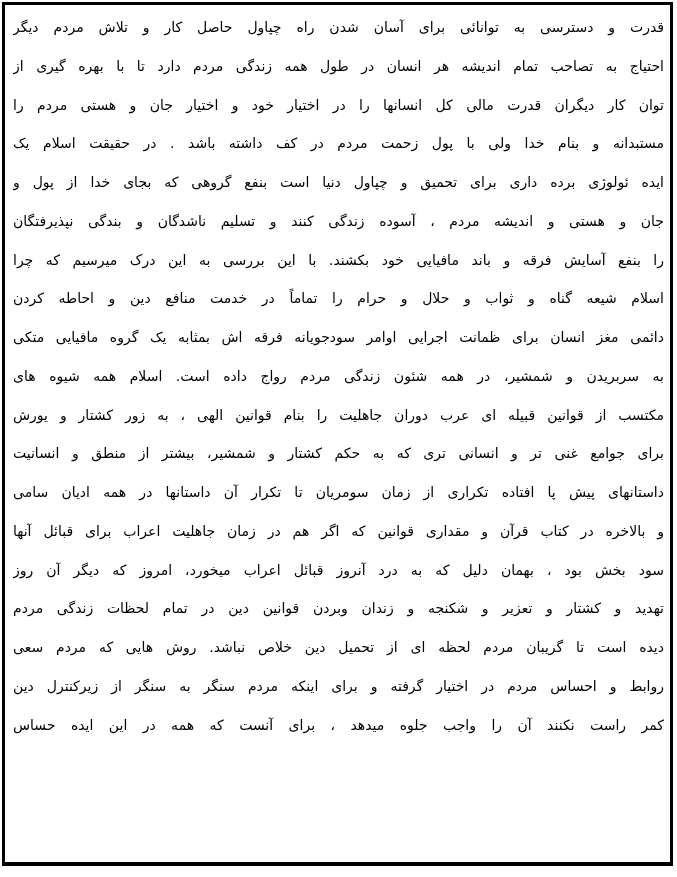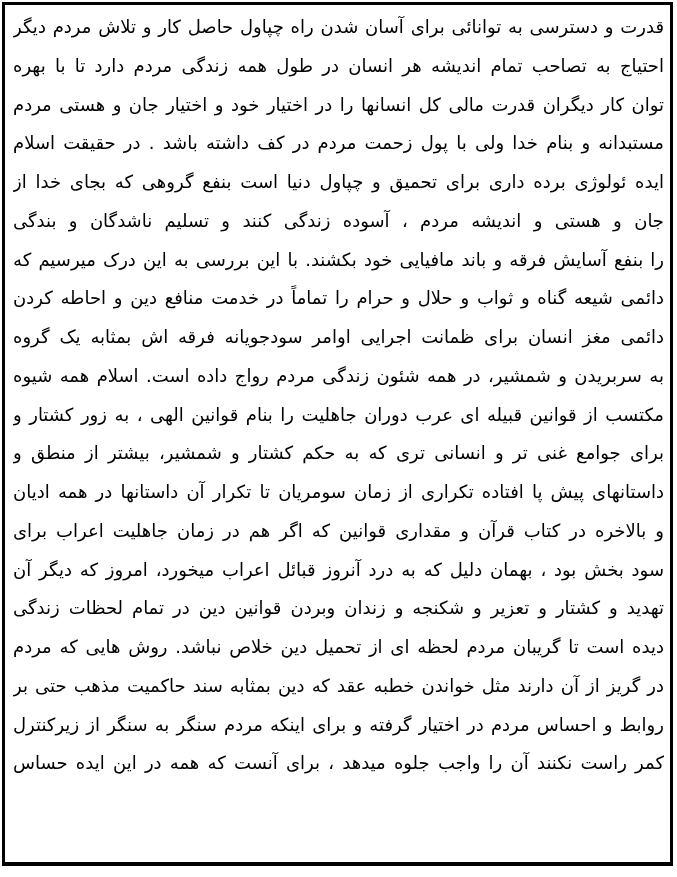--- a/index.html
+++ b/index.html
@@ -32,21 +32,21 @@
     right: 6px;
     left: 8px;
     bottom: 0;
     direction: rtl;
     unicode-bidi: embed;
     color: #000000;
   }
   .text-line {
     height: 38.75px;
     line-height: 38.75px;
-    font-size: 18px;
+    font-size: 14px;
     text-align: justify;
     -moz-text-align-last: justify;
     text-align-last: justify;
     overflow: hidden;
     white-space: normal;
     word-spacing: 1px;
   }
 </style>
 </head>
 <body>
@@ -54,28 +54,27 @@
 <div class="page">
   <div class="frame">
     <div class="text-block" dir="rtl" lang="fa">
       <div class="text-line">قدرت و دسترسی به توانائی برای آسان شدن راه چپاول حاصل کار و تلاش مردم دیگر</div>
       <div class="text-line">احتیاج به تصاحب تمام اندیشه هر انسان در طول همه زندگی مردم دارد تا با بهره گیری از</div>
       <div class="text-line">توان کار دیگران قدرت مالی کل انسانها را در اختیار خود و اختیار جان و هستی مردم را</div>
       <div class="text-line">مستبدانه و بنام خدا ولی با پول زحمت مردم در کف داشته باشد . در حقیقت اسلام یک</div>
       <div class="text-line">ایده ئولوژی برده داری برای تحمیق و چپاول دنیا است بنفع گروهی که بجای خدا از پول و</div>
       <div class="text-line">جان و هستی و اندیشه مردم ، آسوده زندگی کنند و تسلیم ناشدگان و بندگی نپذیرفتگان</div>
       <div class="text-line">را بنفع آسایش فرقه و باند مافیایی خود بکشند. با این بررسی به این درک میرسیم که چرا</div>
-      <div class="text-line">دائمی شیعه گناه و ثواب و حلال و حرام را تماماً در خدمت منافع دین و احاطه کردن</div>
+      <div class="text-line">اسلام شیعه گناه و ثواب و حلال و حرام را تماماً در خدمت منافع دین و احاطه کردن</div>
       <div class="text-line">دائمی مغز انسان برای ظمانت اجرایی اوامر سودجویانه فرقه اش بمثابه یک گروه مافیایی متکی</div>
       <div class="text-line">به سربریدن و شمشیر، در همه شئون زندگی مردم رواج داده است. اسلام همه شیوه های</div>
       <div class="text-line">مکتسب از قوانین قبیله ای عرب دوران جاهلیت را بنام قوانین الهی ، به زور کشتار و یورش</div>
       <div class="text-line">برای جوامع غنی تر و انسانی تری که به حکم کشتار و شمشیر، بیشتر از منطق و انسانیت</div>
       <div class="text-line">داستانهای پیش پا افتاده تکراری از زمان سومریان تا تکرار آن داستانها در همه ادیان سامی</div>
       <div class="text-line">و بالاخره در کتاب قرآن و مقداری قوانین که اگر هم در زمان جاهلیت اعراب برای قبائل آنها</div>
       <div class="text-line">سود بخش بود ، بهمان دلیل که به درد آنروز قبائل اعراب میخورد، امروز که دیگر آن روز</div>
       <div class="text-line">تهدید و کشتار و تعزیر و شکنجه و زندان وبردن قوانین دین در تمام لحظات زندگی مردم</div>
       <div class="text-line">دیده است تا گریبان مردم لحظه ای از تحمیل دین خلاص نباشد. روش هایی که مردم سعی</div>
-      <div class="text-line">در گریز از آن دارند مثل خواندن خطبه عقد که دین بمثابه سند حاکمیت مذهب حتی بر</div>
       <div class="text-line">روابط و احساس مردم در اختیار گرفته و برای اینکه مردم سنگر به سنگر از زیرکنترل دین</div>
       <div class="text-line">کمر راست نکنند آن را واجب جلوه میدهد ، برای آنست که همه در این ایده حساس</div>
     </div>
   </div>
 </div>
 
 </body></html>

